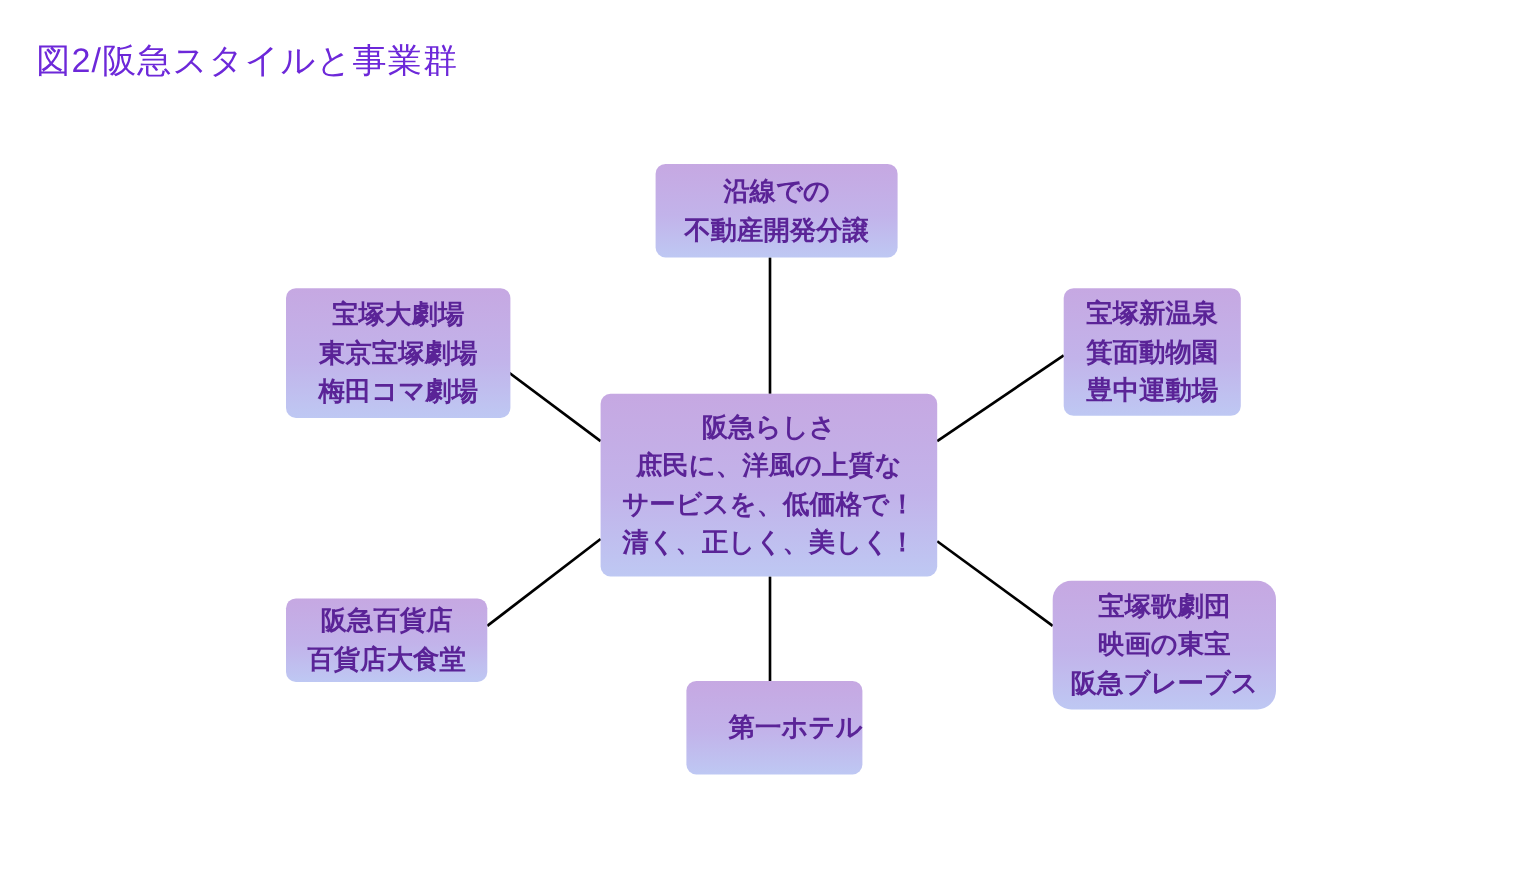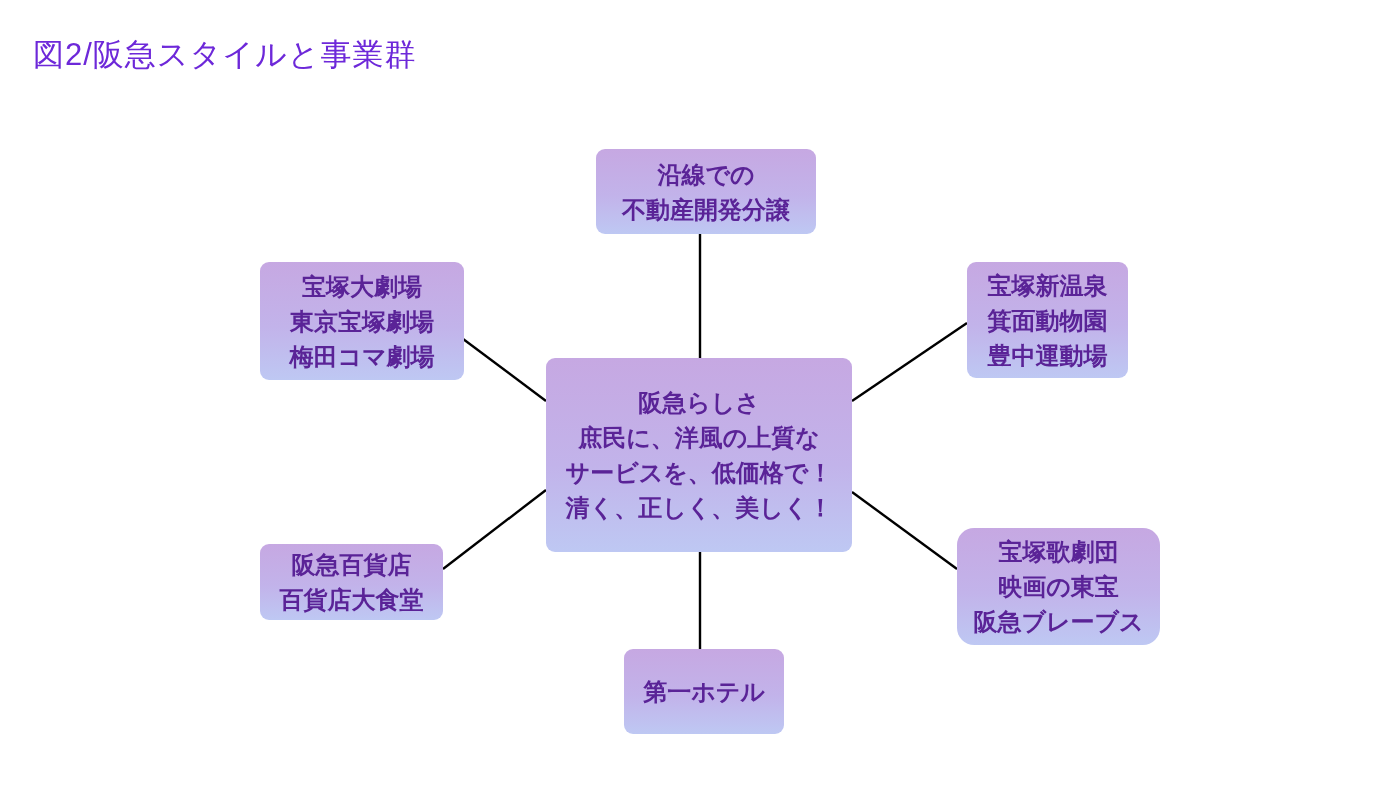--- a/index.html
+++ b/index.html
@@ -41,26 +41,26 @@
     text-align: center;
     border-radius: 9px;
     background: linear-gradient(to bottom, #c6a8e2 0%, #c2b3ea 55%, #bec8f3 100%);
     color: #5a2397;
     font-weight: bold;
     font-size: 24px;
     line-height: 35px;
     white-space: pre-line;
   }
   .node-top          { left: 596px; top: 149px; width: 220px; height: 85px;  }
-  .node-center       { left: 546px; top: 358px; width: 306px; height: 194px; }
+  .node-center       { left: 546px; top: 358px; width: 306px; height: 166px; }
   .node-top-left     { left: 260px; top: 262px; width: 204px; height: 118px; }
   .node-top-right    { left: 967px; top: 262px; width: 161px; height: 116px; }
   .node-bottom-left  { left: 260px; top: 544px; width: 183px; height: 76px;  }
   .node-bottom-right { left: 957px; top: 528px; width: 203px; height: 117px; border-radius: 17px; }
-  .node-bottom       { left: 624px; top: 649px; width: 160px; height: 85px;  }
+  .node-bottom       { left: 624px; top: 619px; width: 160px; height: 85px; justify-content: flex-end;  }
 </style>
 </head>
 <body>
 
 <div class="canvas">
 
   <h1 class="page-title">図2/阪急スタイルと事業群</h1>
 
   <svg class="connectors" viewBox="0 0 1400 804" xmlns="http://www.w3.org/2000/svg">
     <line x1="700" y1="234" x2="700" y2="358" stroke="#000000" stroke-width="2.4"></line>

